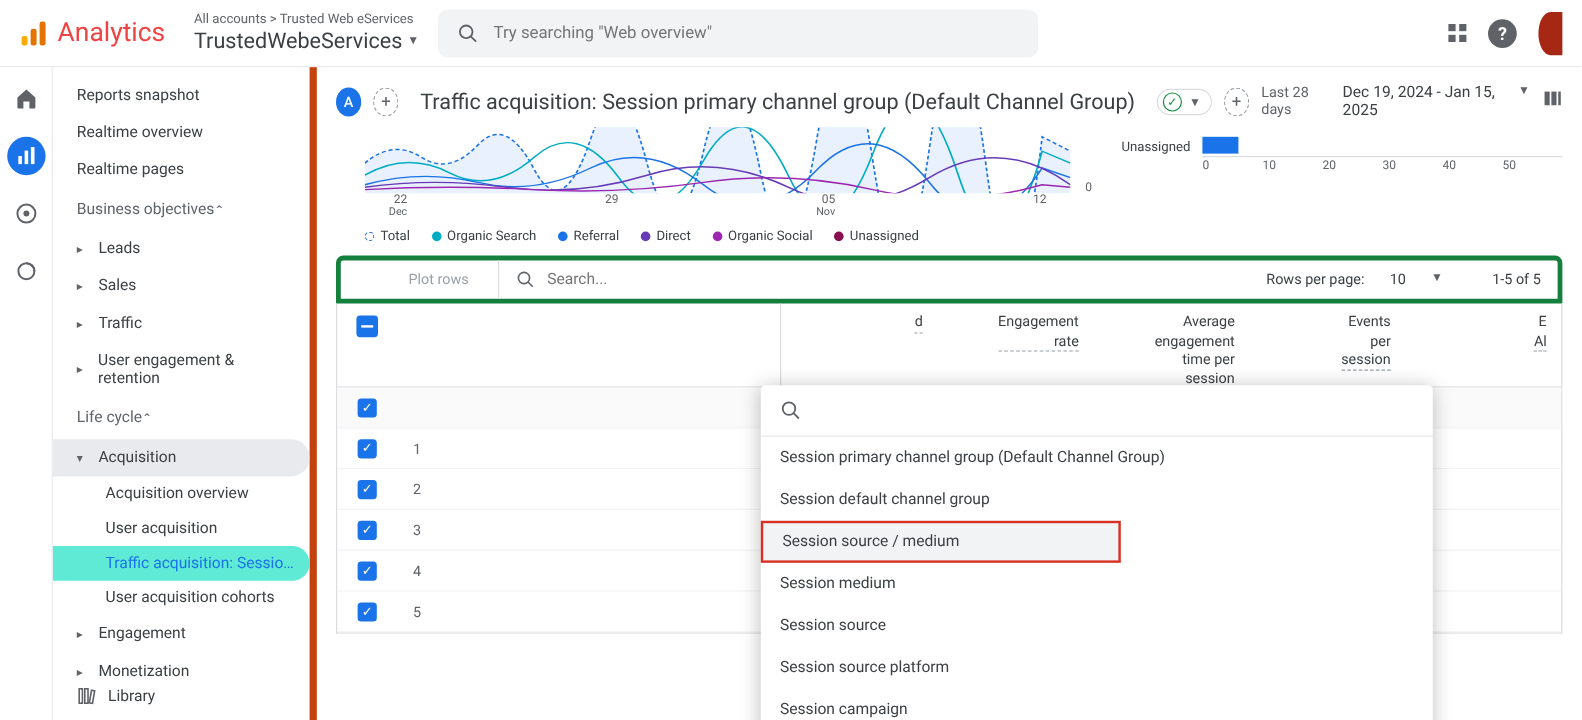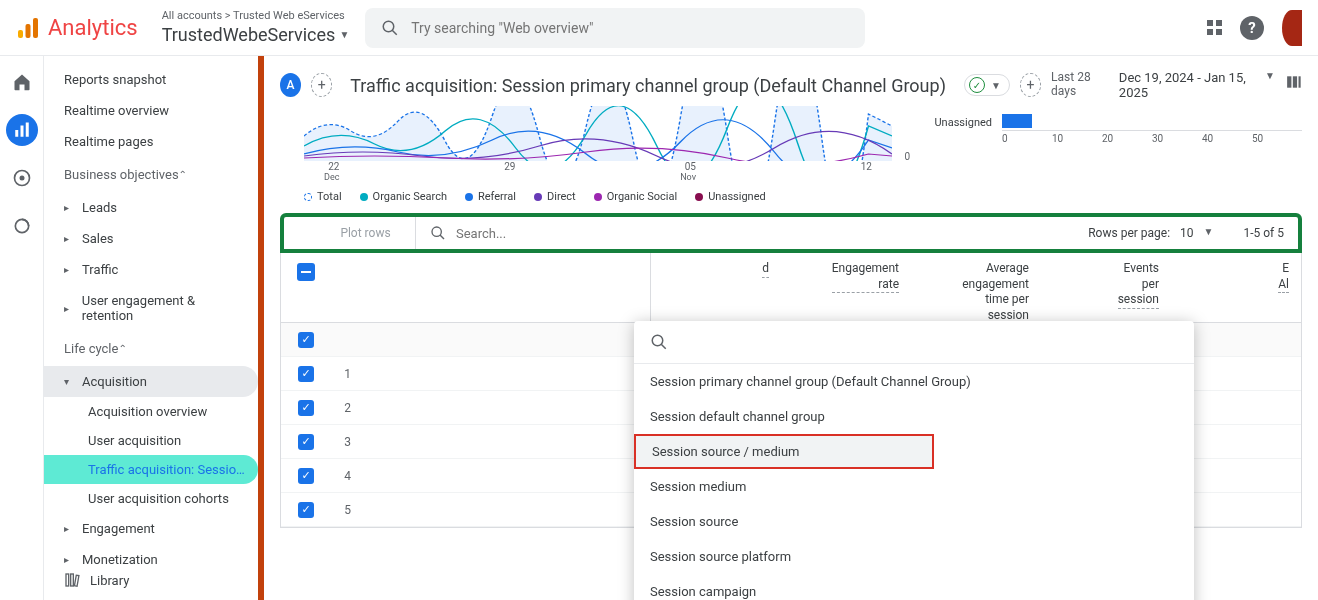--- a/index.html
+++ b/index.html
@@ -74,21 +74,21 @@
 .dot.referral { background:#1a73e8; }
 .dot.direct { background:#673ab7; }
 .dot.social { background:#9c27b0; }
 .dot.unassigned { background:#880e4f; }
 
 
 .table-bar { display:flex; align-items:center; border:4px solid #15803d; border-radius:6px 6px 0 0; margin:0 16px; height:40px;padding-left:32px; }
 .plot-rows { width:100px; border-right:1px solid #dadce0; height:100%; display:flex; align-items:center; justify-content:center; color:#9aa0a6; font-size:12px; cursor:pointer; }
 .table-search { display:flex; align-items:center; gap:10px; padding:0 14px; flex:1; color:#5f6368; }
 .table-search input { border:none; outline:none; font-size:13px; }
-.rpp { display:flex; align-items:flex-start; gap:10px; padding-right:14px; color:#3c4043; font-size:12px; }
+.rpp { display:flex; align-items:flex-start; gap:21px; padding-right:14px; color:#3c4043; font-size:12px; }
 
 
 .table-wrap { margin:0 16px; border:1px solid #dadce0; border-top:none; }
 .thead { display:flex; height:70px; border-bottom:1px solid #dadce0; }
 .th-check { width:50px; display:flex; align-items:flex-start; justify-content:center; padding-top:10px; }
 .minus-box { width:18px; height:18px; background:#1a73e8; border-radius:3px; display:flex; align-items:center; justify-content:center; }
 .minus-box::after { content:""; width:10px; height:2px; background:#fff; }
 .th-dim { width:320px; border-right:1px solid #dadce0; }
 .th-metric { flex:1; padding:8px 12px; text-align:right; font-size:12px; color:#3c4043; display:flex; flex-direction:column; justify-content:flex-start; align-items:flex-end; }
 .th-metric .mname { border-bottom:1px dashed #9aa0a6; line-height:1.3; }

